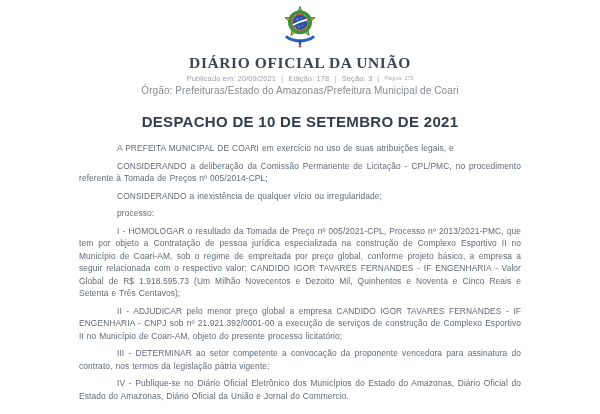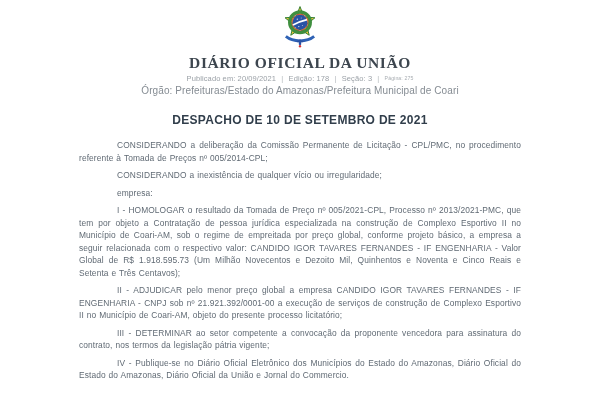--- a/index.html
+++ b/index.html
@@ -18,21 +18,21 @@
     color:#3d464f; margin-top:1px;
   }
   .meta-line { font-size:7.5px; color:#9ba1a7; margin-top:2px; letter-spacing:0.1px; }
   .meta-line .sep { margin:0 3px; color:#b4b9be; }
   .meta-line .page-num { font-size:5.2px; vertical-align:1px; color:#a8adb2; }
   .organ-line { font-size:10px; color:#858c93; margin-top:2px; letter-spacing:0.1px; }
 
   
   .doc-body { width:442px; margin:17px auto 0 auto; }
   .dispatch-heading {
-    text-align:center; font-size:12px; font-weight:bold;
+    text-align:center; font-size:15px; font-weight:bold;
     color:#313e4b; letter-spacing:0.3px; margin-bottom:12px;
   }
   .doc-body p {
     font-size:8.4px; line-height:12.5px; color:#606a74;
     text-align:justify; text-indent:38px; margin-bottom:5px;
     letter-spacing:0.1px; word-spacing:0.5px;
   }
 </style>
 </head>
 <body>
@@ -78,23 +78,24 @@
       <span class="sep">|</span>
       <span class="page-num">Página: 275</span>
     </div>
 
     <div class="organ-line">Órgão: Prefeituras/Estado do Amazonas/Prefeitura Municipal de Coari</div>
   </header>
 
   <main class="doc-body">
     <h2 class="dispatch-heading">DESPACHO DE 10 DE SETEMBRO DE 2021</h2>
 
+    <p>A PREFEITA MUNICIPAL DE COARI em exercício no uso de suas atribuições legais, e</p>
     <p>CONSIDERANDO a deliberação da Comissão Permanente de Licitação - CPL/PMC, no procedimento referente à Tomada de Preços nº 005/2014-CPL;</p>
     <p>CONSIDERANDO a inexistência de qualquer vício ou irregularidade;</p>
-    <p>empresa:</p>
+    <p>processo:</p>
     <p>I - HOMOLOGAR o resultado da Tomada de Preço nº 005/2021-CPL, Processo nº 2013/2021-PMC, que tem por objeto a Contratação de pessoa jurídica especializada na construção de Complexo Esportivo II no Município de Coari-AM, sob o regime de empreitada por preço global, conforme projeto básico, a empresa a seguir relacionada com o respectivo valor: CANDIDO IGOR TAVARES FERNANDES - IF ENGENHARIA - Valor Global de R$ 1.918.595.73 (Um Milhão Novecentos e Dezoito Mil, Quinhentos e Noventa e Cinco Reais e Setenta e Três Centavos);</p>
     <p>II - ADJUDICAR pelo menor preço global a empresa CANDIDO IGOR TAVARES FERNANDES - IF ENGENHARIA - CNPJ sob nº 21.921.392/0001-00 a execução de serviços de construção de Complexo Esportivo II no Município de Coari-AM, objeto do presente processo licitatório;</p>
     <p>III - DETERMINAR ao setor competente a convocação da proponente vencedora para assinatura do contrato, nos termos da legislação pátria vigente;</p>
     <p>IV - Publique-se no Diário Oficial Eletrônico dos Municípios do Estado do Amazonas, Diário Oficial do Estado do Amazonas, Diário Oficial da União e Jornal do Commercio.</p>
 
   </main>
 
 </div>
 
 </body></html>

